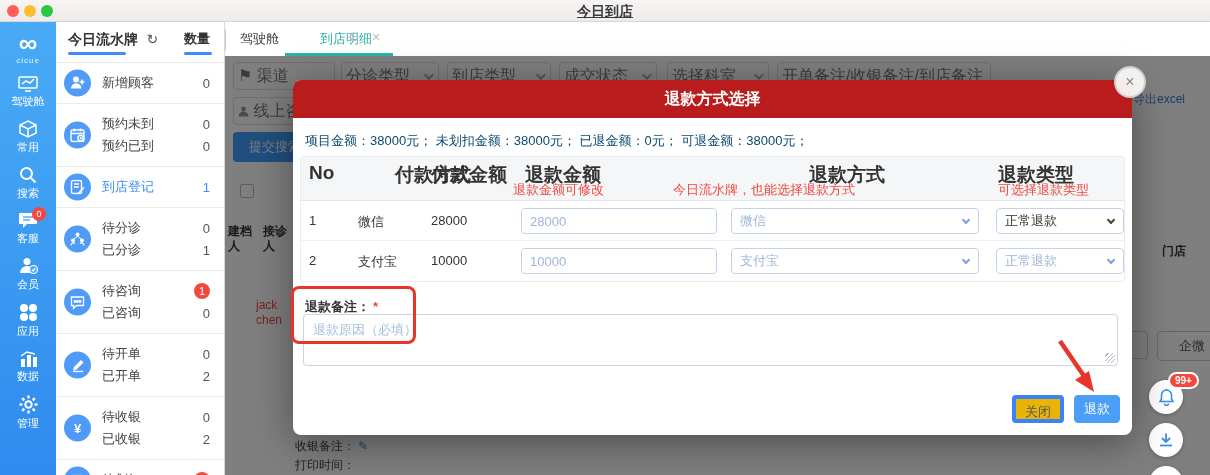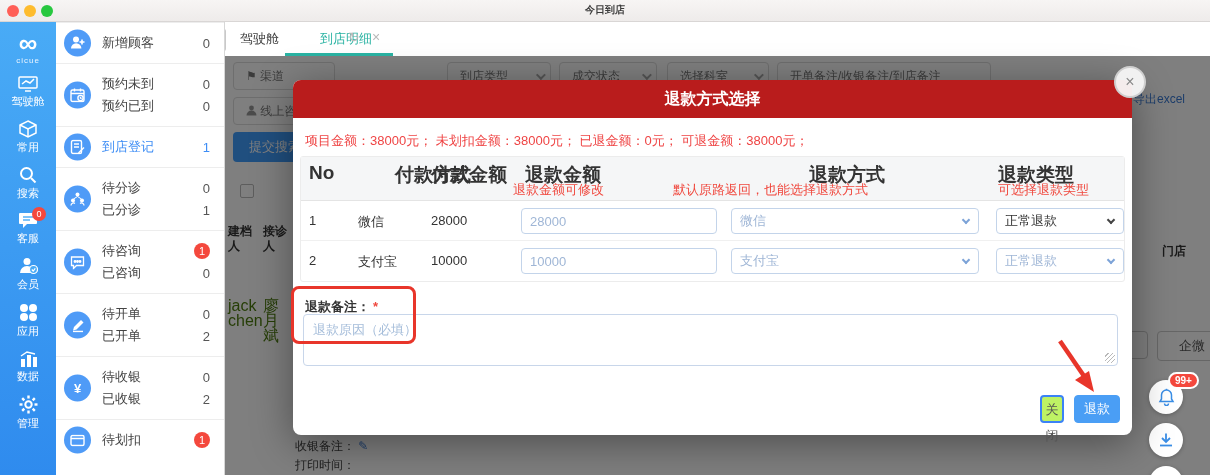--- a/index.html
+++ b/index.html
@@ -4,21 +4,21 @@
 <style>
   * { margin:0; padding:0; box-sizing:border-box; }
   body { font-family:"Liberation Sans","DejaVu Sans",sans-serif; background:#e8e8e8; }
   .stage { position:relative; width:1210px; height:475px; overflow:hidden; background:#fff; }
 
   
   .titlebar { position:absolute; left:0; top:0; width:1210px; height:22px;
     background:linear-gradient(#f7f5f4,#eeebea); border-bottom:1px solid #d9d6d5; z-index:40; }
   .traffic { position:absolute; top:5px; width:12px; height:12px; border-radius:50%; }
   .t-red{ left:7px; background:#ff5f57; } .t-yellow{ left:24px; background:#febc2e; } .t-green{ left:41px; background:#28c840; }
-  .win-title { position:absolute; left:0; right:0; top:3px; text-align:center; font-size:10px; color:#3b3b3b; font-weight:bold; }
+  .win-title { position:absolute; left:0; right:0; top:3px; text-align:center; font-size:14px; color:#3b3b3b; font-weight:bold;text-decoration:underline; }
 
   
   .sidebar { position:absolute; left:0; top:22px; width:56px; height:453px;
     background:linear-gradient(180deg,#49abf6,#2f8bee); z-index:35; color:#fff; }
   .sb-logo { text-align:center; padding-top:8px; }
   .sb-logo .inf { font-size:26px; line-height:26px; font-weight:bold; color:#fff; }
   .sb-logo .brand { font-size:8px; letter-spacing:1px; color:#eaf4ff; }
   .sb-item { position:relative; text-align:center; margin-top:11px; }
   .sb-item svg { display:block; margin:0 auto; }
   .sb-item .sb-label { font-size:11px; color:#fff; margin-top:2px; display:block; }
@@ -50,29 +50,29 @@
     border-radius:2px; color:#fff; font-size:12px; line-height:21px; text-align:center; z-index:6; cursor:pointer; }
   .tab1 { position:absolute; left:15px; top:8px; font-size:13px; color:#444; cursor:pointer; }
   .tab2 { position:absolute; left:95px; top:8px; font-size:13px; color:#2ab3a3; cursor:pointer; }
   .tab-refresh { position:absolute; left:123px; top:7px; font-size:14px; color:#b9b9b9; cursor:pointer; }
   .tab-close { position:absolute; left:147px; top:7px; font-size:14px; color:#b9b9b9; cursor:pointer; }
   .tab-uline { position:absolute; left:60px; top:31px; width:108px; height:3px; background:#2ab3a3; }
 
   
   .content { position:absolute; left:225px; top:56px; width:985px; height:419px; background:#fff; z-index:1; }
   .fbox { position:absolute; height:28px; border:1px solid #dcdcdc; border-radius:4px; background:#fff;
-    font-size:12px; color:#777; line-height:26px; padding:0 12px; }
+    font-size:16px; color:#777; line-height:26px; padding:0 4px; }
   .fbox .chev { position:absolute; right:7px; top:10px; width:7px; height:7px; border-right:2px solid #aaa;
     border-bottom:2px solid #aaa; transform:rotate(45deg) translateY(-2px); }
   .btn-search { position:absolute; left:8px; top:76px; width:84px; height:30px; background:#409eff; color:#fff;
     font-size:13px; border:none; border-radius:4px; }
   .chkbox { position:absolute; left:15px; top:128px; width:14px; height:14px; border:1px solid #bbb; border-radius:2px; background:#fff; }
   .chklabel { position:absolute; left:36px; top:126px; font-size:13px; color:#555;margin-left:48px; }
   .bg-colhead { position:absolute; font-size:12px; font-weight:bold; color:#333; width:30px; line-height:15px; }
-  .bg-cell { position:absolute; font-size:16px; color:#4d7c0f; width:34px; line-height:15px; }
+  .bg-cell { position:absolute; font-size:12px; color:#ef4444; width:34px; line-height:15px;margin-left:28px; }
   .export-link { position:absolute; left:908px; top:35px; font-size:12px; color:#3a7bd5; cursor:pointer; }
   .wecom-btn { position:absolute; left:932px; top:275px; width:70px; height:30px; border:1px solid #ccc;
     border-radius:4px; font-size:13px; color:#555; line-height:28px; text-align:center; }
   .stub-btn { position:absolute; left:887px; top:275px; width:36px; height:28px; border:1px solid #ccc; border-radius:4px; }
   .bg-note { position:absolute; font-size:12px; color:#444; }
   .pencil { color:#3a7bd5; font-size:12px; }
   .dim { position:absolute; left:225px; top:56px; width:985px; height:419px; background:rgba(0,0,0,0.5); z-index:10; }
 
   
   .float-btn { position:absolute; width:34px; height:34px; border-radius:50%; background:#fff;
@@ -83,21 +83,21 @@
   .q-glyph { font-size:17px; font-weight:bold; color:#3a8ee6; }
 
   
   .modal { position:absolute; left:293px; top:80px; width:839px; height:355px; background:#fff;
     border-radius:8px; box-shadow:0 8px 40px rgba(0,0,0,0.4); z-index:20; }
   .modal-header { height:38px; background:#b91c1c; border-radius:8px 8px 0 0; text-align:center; }
   .modal-title { color:#fff; font-size:16px; font-weight:bold; line-height:38px; }
   .modal-close { position:absolute; right:-14px; top:-14px; width:32px; height:32px; border-radius:50%;
     background:rgba(248,248,248,0.95); border:2px solid #cfcfcf; color:#8a8a8a; font-size:16px; line-height:28px;
     text-align:center; cursor:pointer; z-index:22; }
-  .summary { position:absolute; left:12px; top:52px; font-size:13px; color:#ef4444; }
+  .summary { position:absolute; left:12px; top:52px; font-size:13px; color:#0c4a6e; }
   .rtable { position:absolute; left:7px; top:76px; width:825px; border:1px solid #ececec; border-radius:3px; }
   .rt-head { position:relative; height:44px; background:#f5f6f7; border-bottom:1px solid #e4e4e4; }
   .rt-h { position:absolute; top:5px; font-size:19px; font-weight:bold; color:#333; }
   .rt-ann { position:absolute; top:24px; font-size:13px; color:#f0483e; }
   .rt-row { position:relative; height:40px; border-bottom:1px solid #f0f0f0; }
   .rt-row:last-child { border-bottom:none; }
   .rt-c { position:absolute; top:12px; font-size:13px; color:#333; }
   .rt-input { position:absolute; top:7px; height:26px; border:1px solid #c3d4ea; border-radius:4px;
     font-size:13px; color:#9fb6d6; padding:0 8px; background:#fff; font-family:inherit; }
   .rt-select { position:absolute; top:7px; height:26px; border:1px solid #c3d4ea; border-radius:4px;
@@ -109,21 +109,21 @@
   .sel-chev.dark { border-color:#444; }
   .remark-label { position:absolute; left:12px; top:218px; font-size:13px; color:#333;font-weight:bold; }
   .req-star { color:#f0483e; margin-left:3px; }
   .remark-area { position:absolute; left:10px; top:234px; width:815px; height:52px; border:1px solid #c8d6ea;
     border-radius:4px; background:#fff; }
   .remark-ph { position:absolute; left:9px; top:6px; font-size:13px; color:#a5bdda; }
   .resize-grip { position:absolute; right:2px; bottom:2px; width:10px; height:10px;
     background:repeating-linear-gradient(135deg, transparent 0 2px, #b9b9b9 2px 3px); cursor:nwse-resize; }
   .m-btn { position:absolute; top:315px; height:28px; border-radius:4px; font-size:13px; text-align:center;
     line-height:26px; cursor:pointer; }
-  .btn-close { right:68px; width:24px; background:#bef264; border:2px solid #3b82f6; color:#555; }
+  .btn-close { right:68px; width:52px; background:#eab308; border:4px solid #3b82f6; color:#555; }
   .btn-refund { right:12px; width:46px; background:#4a9ef5; border:1px solid #4a9ef5; color:#fff; }
 
   .red-note-box { position:absolute; left:291px; top:286px; width:125px; height:58px;
     border:3px solid #e8352a; border-radius:8px; z-index:25; pointer-events:none; }
   .arrow-svg { position:absolute; left:1048px; top:333px; z-index:26; pointer-events:none; }
 </style>
 </head>
 <body>
 
 <div class="stage">
@@ -211,20 +211,27 @@
             <line x1="13.7" y1="13.7" x2="15.8" y2="15.8"></line>
             <line x1="3.2" y1="15.8" x2="5.3" y2="13.7"></line>
             <line x1="13.7" y1="5.3" x2="15.8" y2="3.2"></line>
           </g>
         </svg>
       <span class="sb-label">管理</span>
     </div>
   </div>
 
   <div class="flowboard">
+    <div class="fb-head">
+      <span class="fb-title">今日流水牌</span>
+      <span class="fb-refresh">↻</span>
+      <span class="fb-count-head">数量</span>
+      <span class="fb-uline1"></span>
+      <span class="fb-uline2"></span>
+    </div>
 
     <div class="fb-group">
       <span class="fb-ico">
         <svg width="15" height="15" viewBox="0 0 15 15" fill="#fff">
             <circle cx="6" cy="4" r="3"></circle>
             <path d="M1 13 a5.2 5.2 0 0 1 10.4 0z"></path>
             <line x1="12" y1="4" x2="12" y2="9" stroke="#fff" stroke-width="1.6"></line>
             <line x1="9.5" y1="6.5" x2="14.5" y2="6.5" stroke="#fff" stroke-width="1.6"></line>
           </svg>
       </span>
@@ -359,20 +366,23 @@
     <span class="tab2">到店明细</span>
     <span class="tab-refresh">↻</span>
     <span class="tab-close">×</span>
     <span class="tab-uline"></span>
   </div>
 
   <div class="content">
     <div class="fbox" style="left:8px; top:6px; width:102px;">
       <span>⚑</span>
       <span>渠道</span>
+    </div>
+    <div class="fbox" style="left:116px; top:6px; width:98px;">
+      <span>分诊类型</span><span class="chev"></span>
     </div>
     <div class="fbox" style="left:222px; top:6px; width:104px;">
       <span>到店类型</span><span class="chev"></span>
     </div>
     <div class="fbox" style="left:334px; top:6px; width:98px;">
       <span>成交状态</span><span class="chev"></span>
     </div>
     <div class="fbox" style="left:552px; top:6px; width:214px;">
       <span>开单备注/收银备注/到店备注</span>
     </div>
@@ -438,21 +448,21 @@
 
     <div class="rtable">
       <div class="rt-head">
         <span class="rt-h" style="left:8px;">No</span>
         <span class="rt-h" style="left:57px;margin-left:37px;">付款方式</span>
         <span class="rt-h" style="left:130px;">付款金额</span>
         <span class="rt-h" style="left:224px;">退款金额</span>
         <span class="rt-h" style="left:508px;">退款方式</span>
         <span class="rt-h" style="left:697px;">退款类型</span>
         <span class="rt-ann" style="left:212px;">退款金额可修改</span>
-        <span class="rt-ann" style="left:372px;">默认原路返回，也能选择退款方式</span>
+        <span class="rt-ann" style="left:372px;">今日流水牌，也能选择退款方式</span>
         <span class="rt-ann" style="left:697px;">可选择退款类型</span>
       </div>
 
       <div class="rt-row">
         <span class="rt-c" style="left:8px;">1</span>
         <span class="rt-c" style="left:57px;">微信</span>
         <span class="rt-c" style="left:130px;">28000</span>
         <input class="rt-input" style="left: 220px; width: 196px;" value="28000">
         <div class="rt-select sel-light" style="left:430px; width:248px;">
           <span>微信</span>

